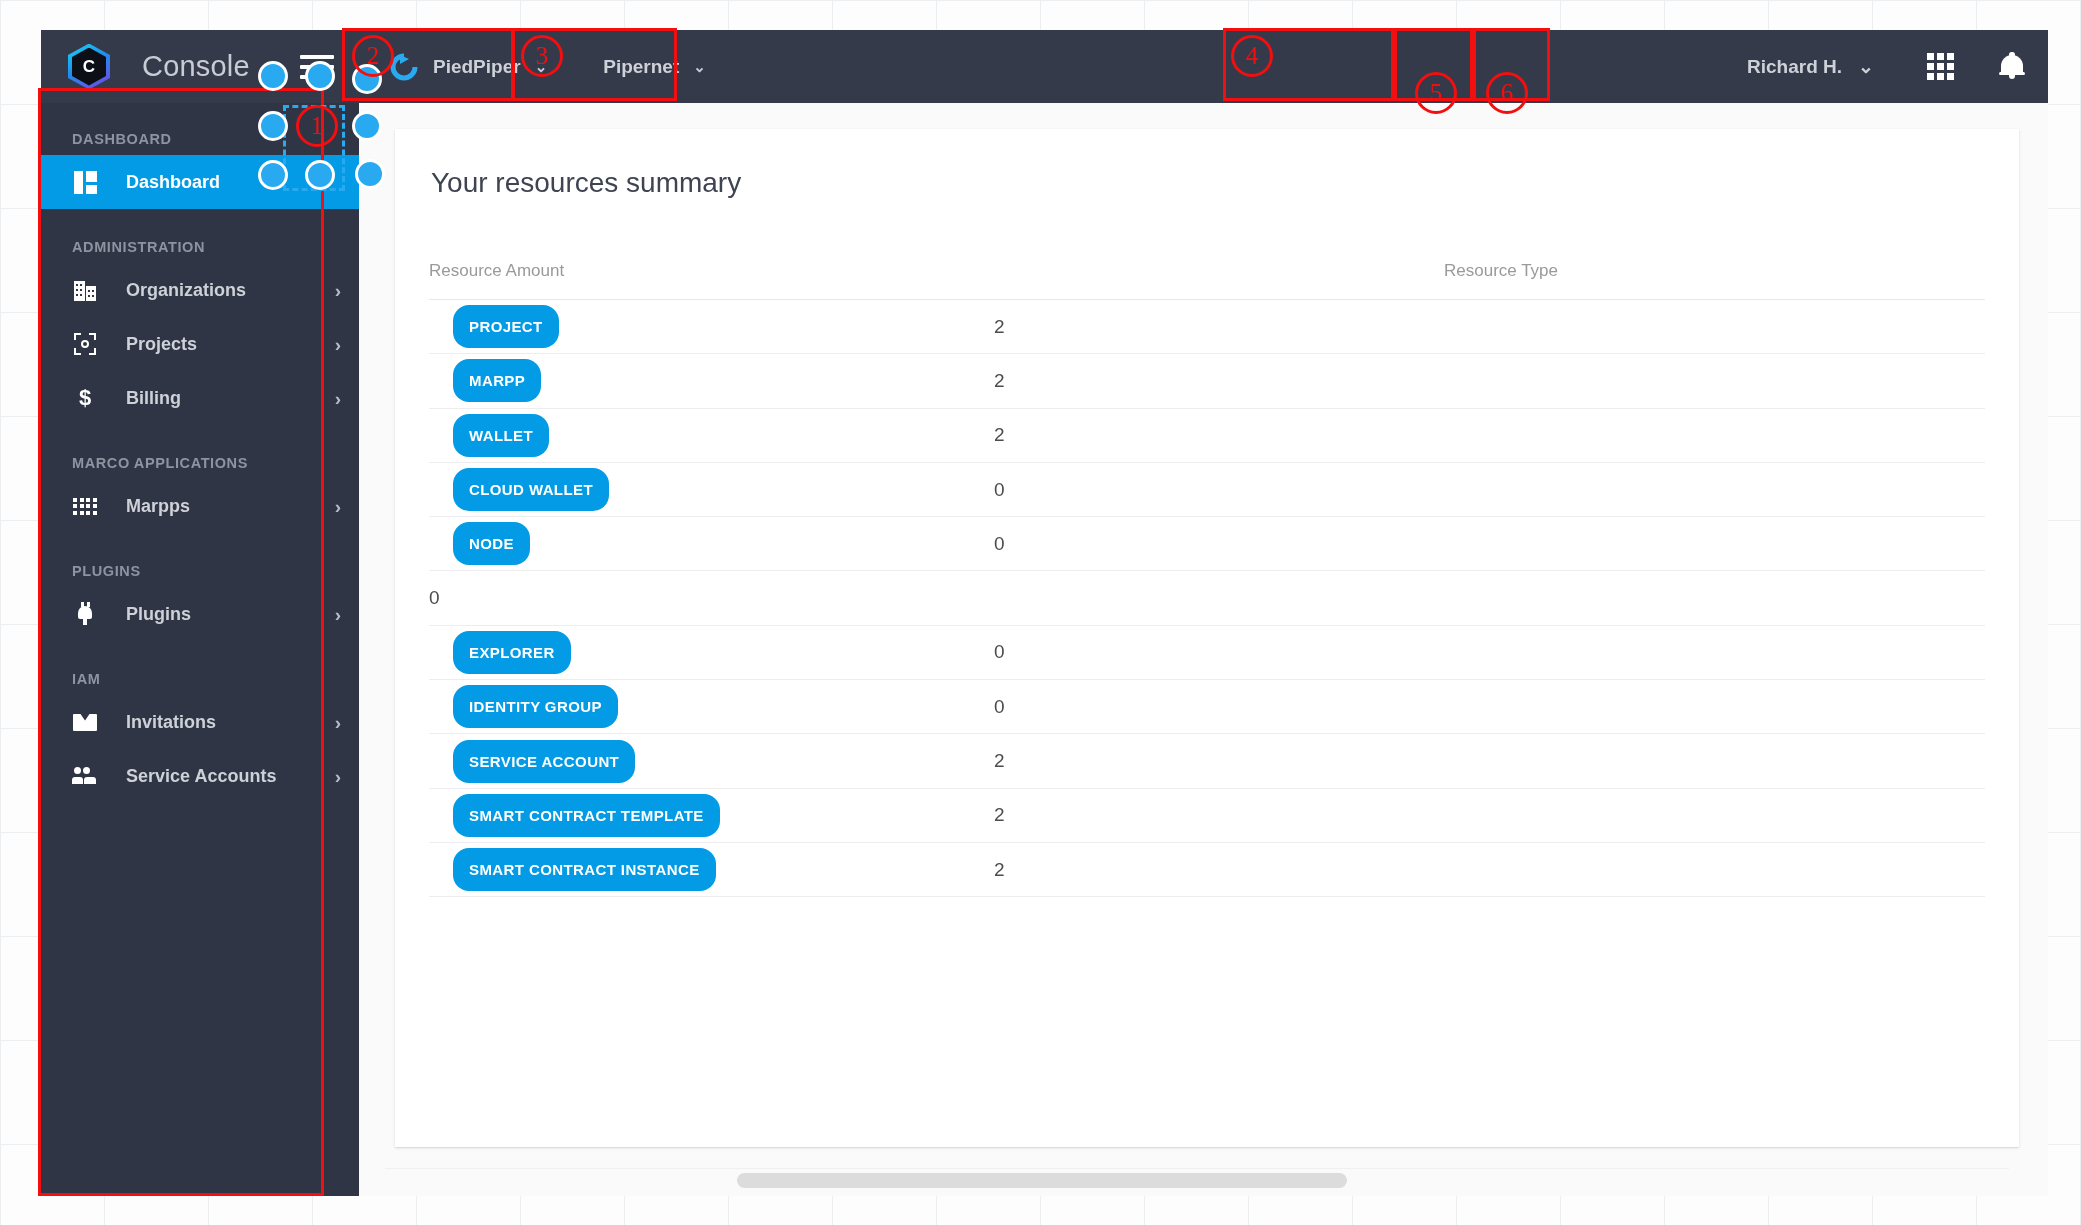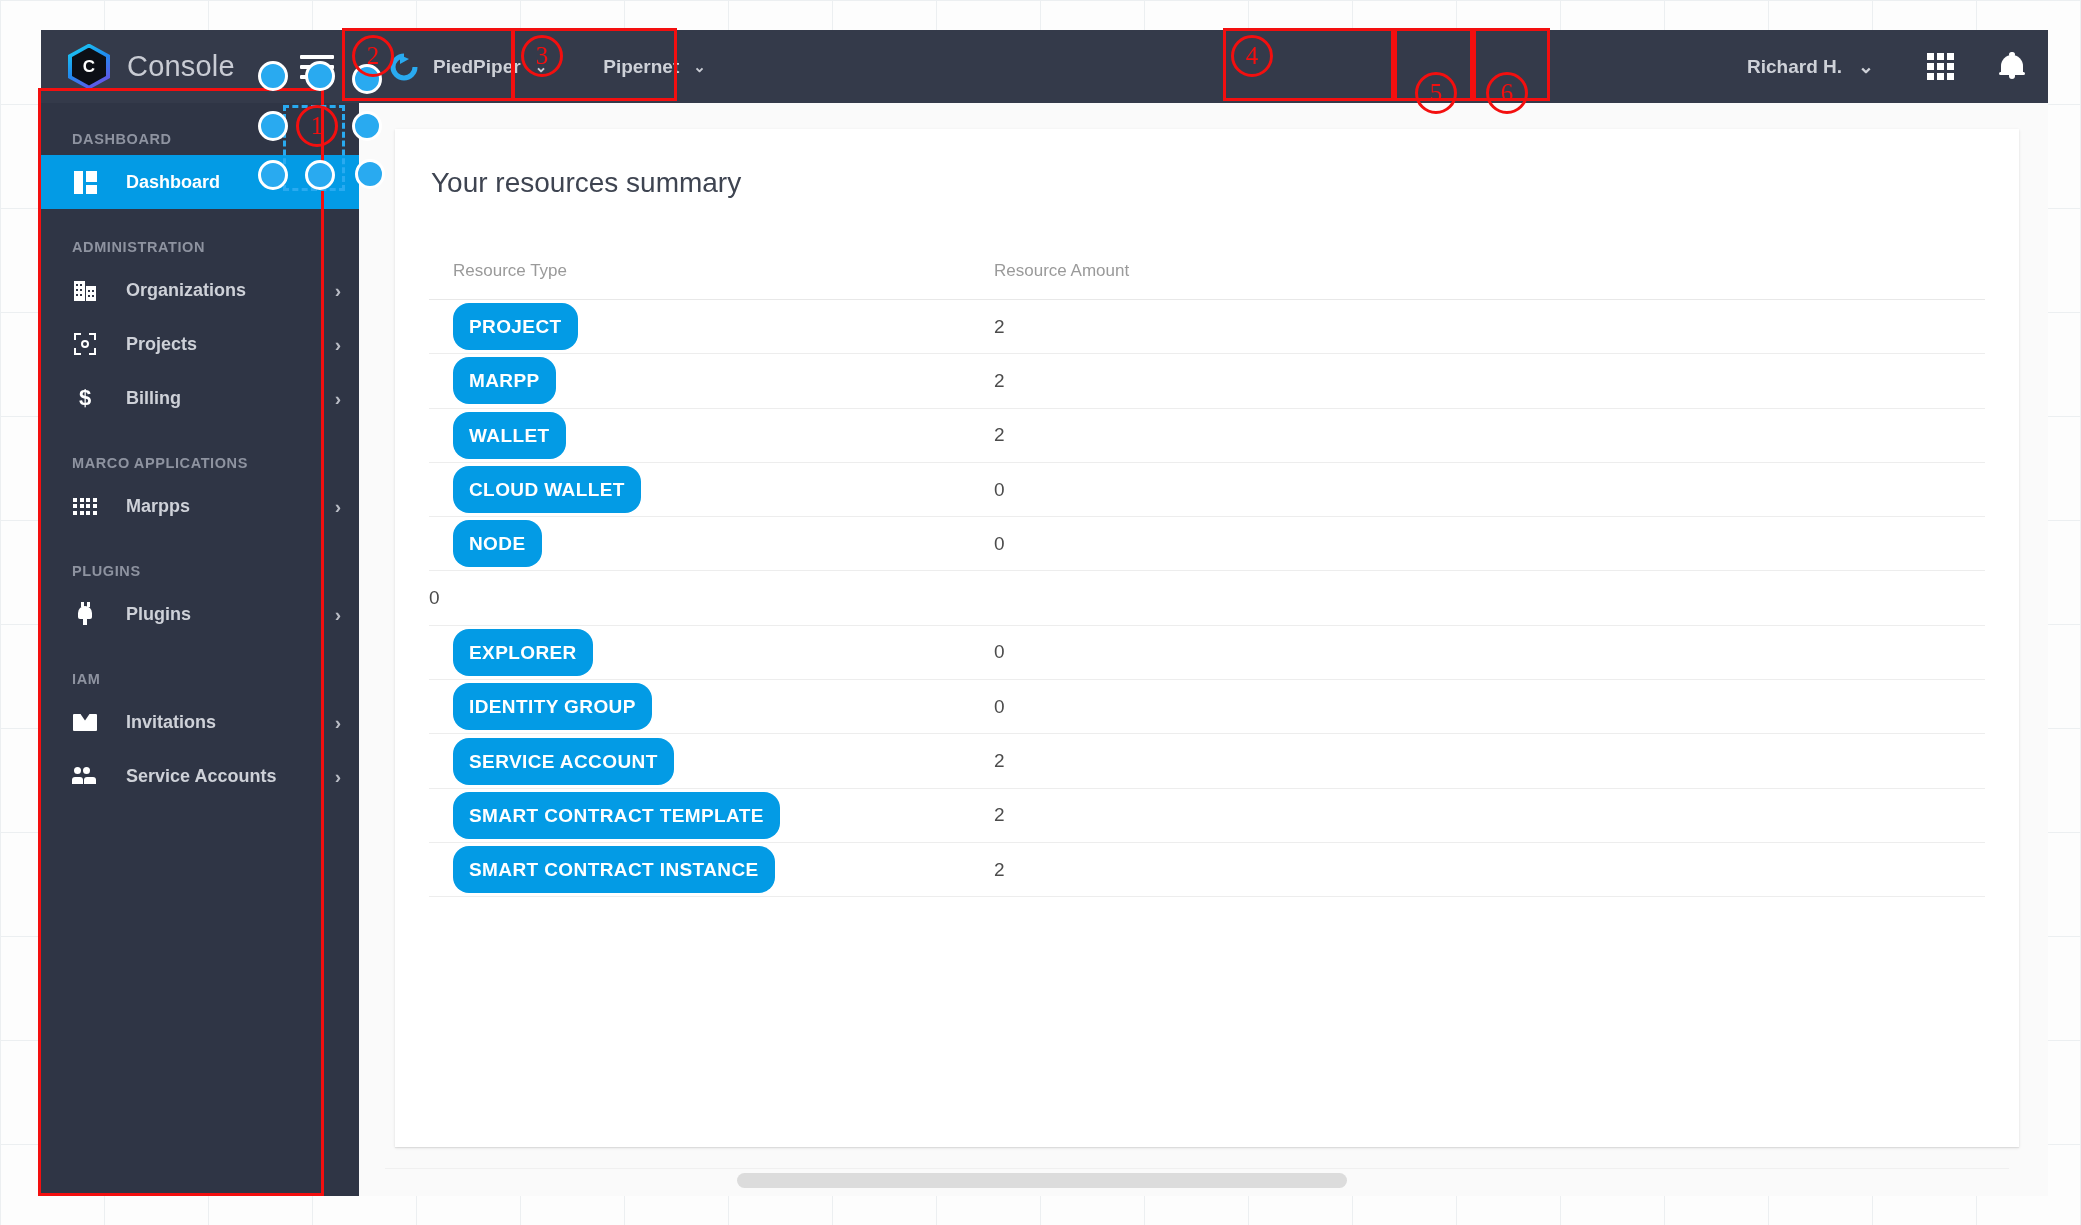--- a/index.html
+++ b/index.html
@@ -73,21 +73,21 @@
   .logo-hex .hexletter {
     position: absolute; inset: 0;
     display: flex; align-items: center; justify-content: center;
     color: #ffffff;
     font-size: 17px;
     font-weight: bold;
     letter-spacing: 0;
   }
 
   .brand-title {
-    margin-left: 17px;
+    margin-left: 32px;
     color: #c9ccd4;
     font-size: 29px;
     font-weight: 400;
     letter-spacing: 0.2px;
   }
 
   .hamburger {
     width: 46px; height: 46px;
     margin-left: auto;
     margin-right: 19px;
@@ -401,21 +401,21 @@
   .td-amount {
     flex: 1 1 auto;
     color: #4c4c4c;
     font-size: 19px;
   }
 
   .pill {
     display: inline-block;
     background: #039be5;
     color: #ffffff;
-    font-size: 19px;
+    font-size: 15px;
     font-weight: bold;
     letter-spacing: 0.4px;
     padding: 14px 16px;
     border-radius: 16px;
     line-height: 1;
   }
 
   
   .hscroll {
     position: absolute;
@@ -654,22 +654,22 @@
       </div>
 
     </div>
 
     <div class="main">
       <div class="card">
         <div class="card-title">Your resources summary</div>
 
         <div class="table">
           <div class="thead">
+            <div class="th amount">Resource Amount</div>
             <div class="th type">Resource Type</div>
-            <div class="th amount">Resource Amount</div>
           </div>
           <div id="table-body">
               <div class="trow">
                 <div class="td-type"><span class="pill">PROJECT</span></div>
                 <div class="td-amount">2</div>
               </div>
               <div class="trow">
                 <div class="td-type"><span class="pill">MARPP</span></div>
                 <div class="td-amount">2</div>
               </div>

